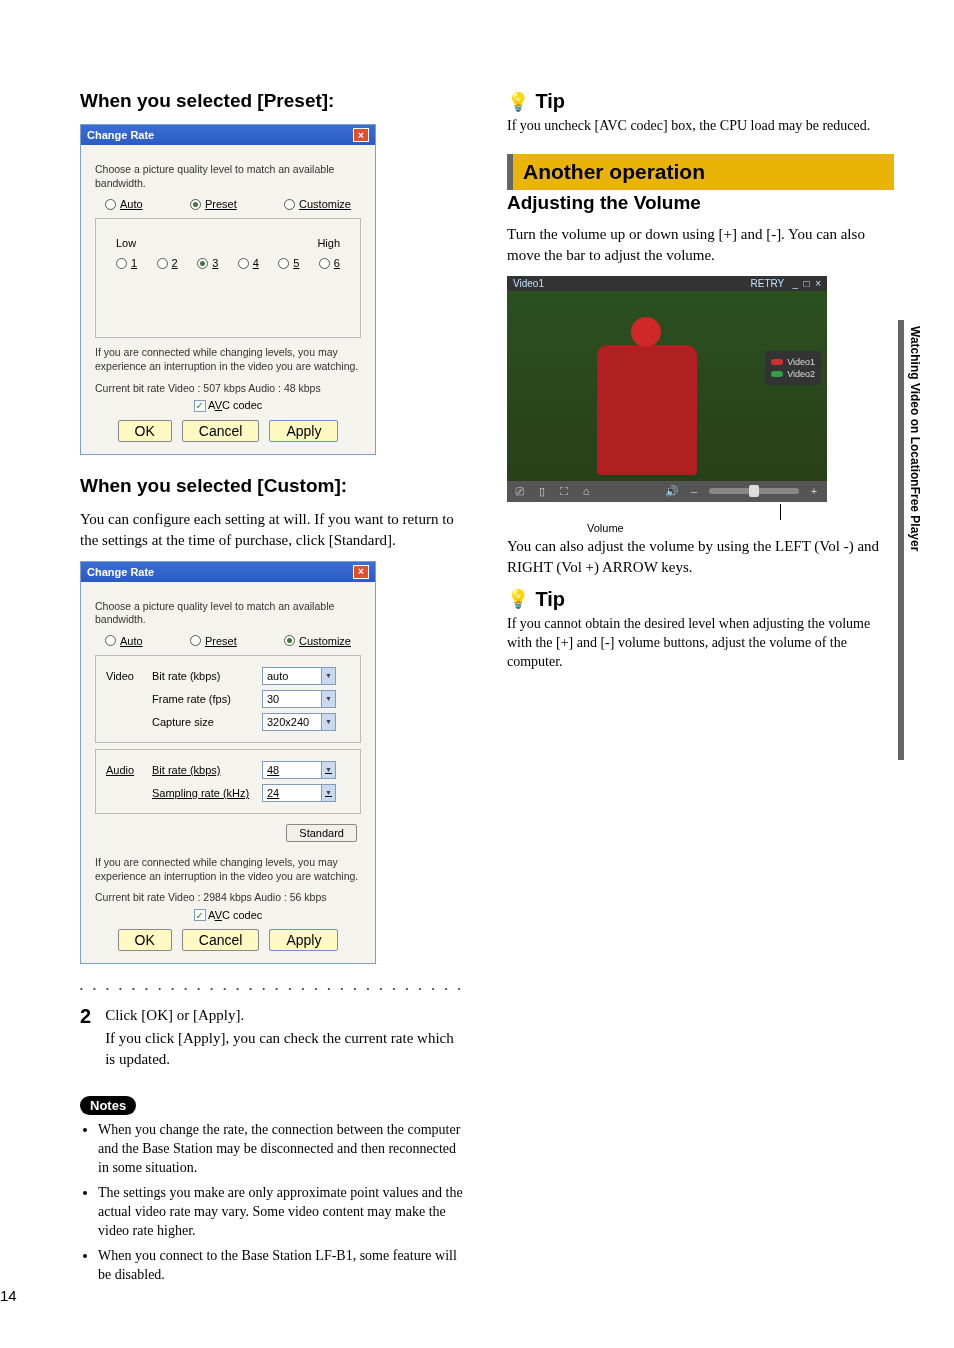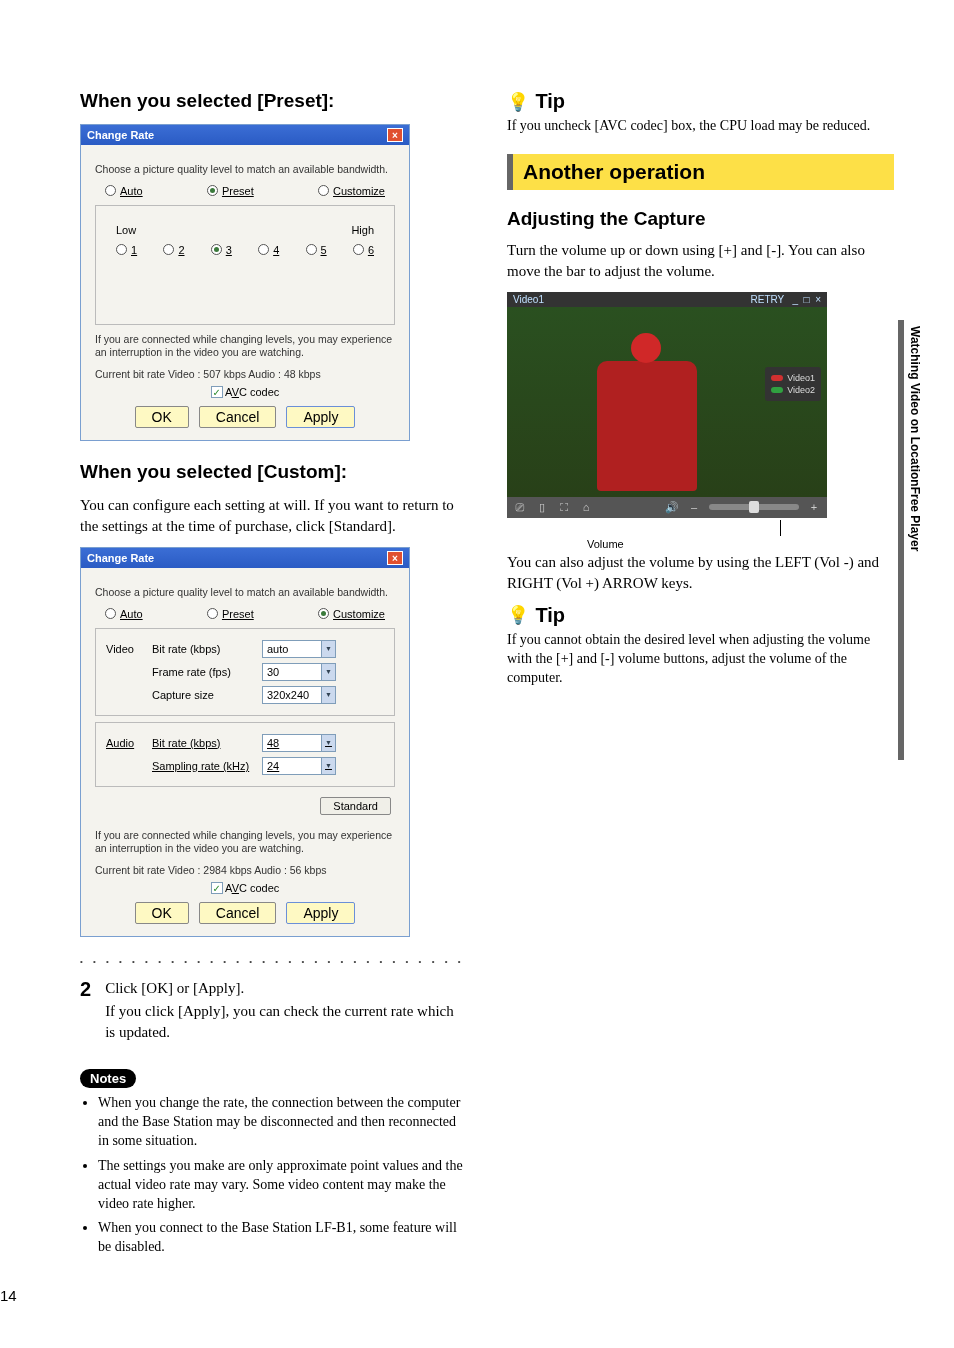--- a/index.html
+++ b/index.html
@@ -47,21 +47,21 @@
     margin-bottom: 12px;
   }
   .body-text {
     font-size: 15px;
     font-family: Georgia, 'Times New Roman', serif;
     line-height: 1.4;
     margin-bottom: 10px;
   }
   .dialog {
     border: 1px solid #7a9fd0;
-    width: 330px;
+    width: 296px;
     margin: 0 9px 20px 0;
     font-size: 11px;
     font-family: Tahoma, Arial, sans-serif;
     background: #f4f3ee;
   }
   .dialog-title {
     background: linear-gradient(#3b6ed5, #2a5bc4);
     color: #fff;
     font-weight: bold;
     padding: 3px 6px;
@@ -210,26 +210,26 @@
   .tip-icon {
     font-size: 18px;
   }
   .tip-body {
     font-size: 14px;
     font-family: Georgia, 'Times New Roman', serif;
     line-height: 1.35;
     margin-bottom: 18px;
   }
   h2.banner {
-    background: #fde047;
+    background: #eab308;
     border-left: 6px solid #666;
     font-size: 21px;
     font-weight: bold;
     padding: 6px 10px;
-    margin: 8px 0 18px;
+    margin: 8px 0 2px;
   }
   h3.sub {
     font-size: 19px;
     font-weight: bold;
     margin-bottom: 10px;
   }
   .video-box {
     width: 320px;
     margin: 8px 0 2px;
   }
@@ -495,21 +495,21 @@
   <div class="col">
 
     <div class="tip-row">
       <span class="tip-icon">💡</span>
       <span class="tip-label">Tip</span>
     </div>
     <div class="tip-body">If you uncheck [AVC codec] box, the CPU load may be reduced.</div>
 
     <h2 class="banner">Another operation</h2>
 
-    <h3 class="sub">Adjusting the Capture</h3>
+    <h3 class="sub">Adjusting the Volume</h3>
     <p class="body-text">Turn the volume up or down using [+] and [-]. You can also move the bar to adjust the volume.</p>
 
     <div class="video-box">
       <div class="video-title">
         <span>Video1</span>
         <span><span>RETRY</span> &nbsp; _ &nbsp;□&nbsp; ×</span>
       </div>
       <div class="video-screen">
         <div class="jersey"></div>
         <div class="legend">

